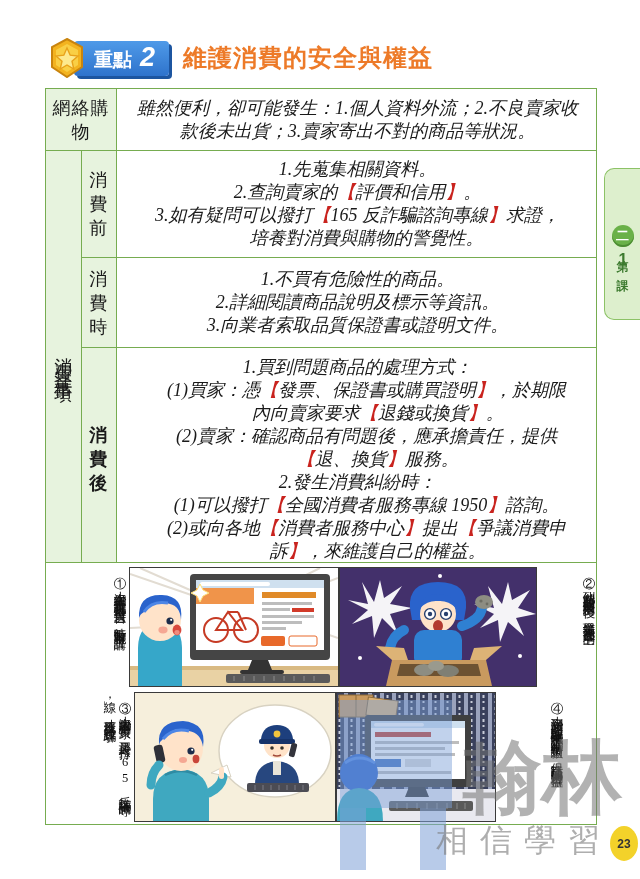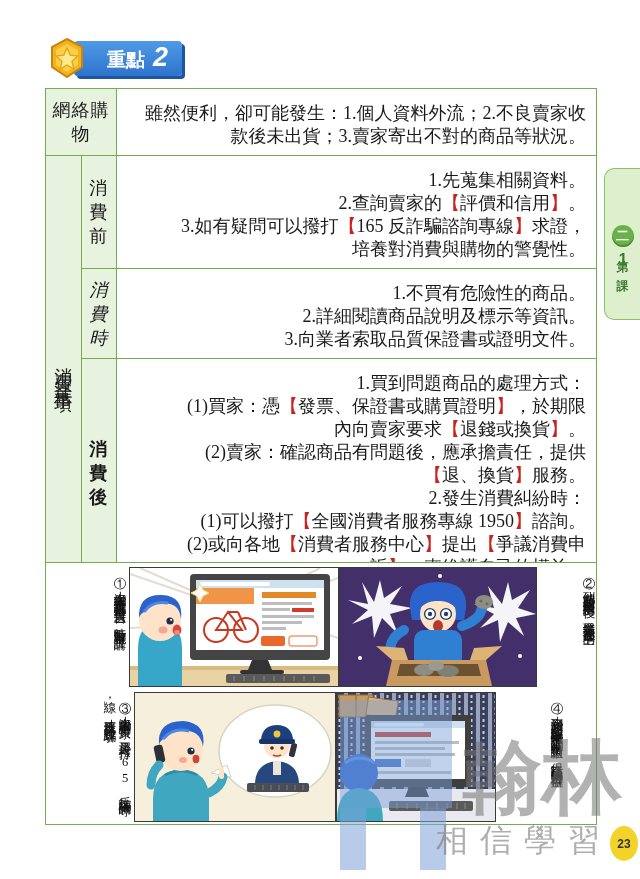--- a/index.html
+++ b/index.html
@@ -10,42 +10,42 @@
   
   .header{position:absolute;left:46px;top:38px;display:flex;align-items:center;gap:14px;}
   .badge-wrap{display:flex;align-items:center;position:relative;}
   .medal{width:42px;height:40px;position:relative;z-index:2;margin-right:-14px;}
   .banner{
     background:linear-gradient(180deg,#4f9ae8 0%,#2e73cc 100%);
     box-shadow:3px 3px 0 #1c55a0;
     border-radius:4px;padding:3px 14px 3px 20px;
     display:flex;align-items:baseline;gap:8px;
   }
-  .banner .b-label{color:#fff;font-family:"Liberation Sans",sans-serif;font-weight:bold;font-size:19px;margin-left:13px;}
+  .banner .b-label{color:#fff;font-family:"Liberation Sans",sans-serif;font-weight:bold;font-size:19px;}
   .banner .b-num{color:#fff;font-family:"Liberation Sans",sans-serif;font-weight:bold;font-size:27px;font-style:italic;line-height:1;}
   .page-title{color:#ed7a28;font-family:"Liberation Sans",sans-serif;font-weight:bold;font-size:24px;letter-spacing:1px;}
   
   .side-tab{
     position:absolute;right:0;top:168px;width:36px;height:152px;
     background:#ddefcd;border:1.5px solid #8cc266;border-right:none;
     border-radius:10px 0 0 10px;box-sizing:border-box;
     display:flex;flex-direction:column;align-items:center;justify-content:center;gap:3px;
     font-family:"Liberation Sans",sans-serif;
   }
   .side-tab .t-unit{writing-mode:vertical-rl;text-orientation:upright;font-size:12px;font-weight:bold;color:#3c7a2e;letter-spacing:2px;}
   .side-tab .t-circle{width:22px;height:22px;border-radius:50%;background:#6ab148;color:#fff;font-weight:bold;font-size:13px;display:flex;align-items:center;justify-content:center;box-shadow:inset 0 -2px 0 #4d8c33;}
   .side-tab .t-lesson{writing-mode:vertical-rl;text-orientation:upright;font-size:12px;font-weight:bold;color:#3c7a2e;letter-spacing:1px;}
   .side-tab .t-lesson .big{font-size:16px;}
   
   table.main{position:absolute;left:45px;top:88px;width:552px;border-collapse:collapse;table-layout:fixed;}
   table.main td{border:1.6px solid #76ac50;vertical-align:middle;box-sizing:border-box;}
   td.hd{background:#e7f3de;text-align:center;font-size:18px;letter-spacing:1px;padding:4px 2px;}
   td.hd-vert{background:#e7f3de;text-align:center;}
   td.hd-vert .vtxt{writing-mode:vertical-rl;text-orientation:upright;font-size:18px;letter-spacing:6px;margin:0 auto;}
-  td.ct{background:#fff;font-size:18px;line-height:23px;padding:13px 10px 7px 12px;white-space:pre-line;text-align:right;vertical-align:middle;}
+  td.ct{background:#fff;font-size:18px;line-height:23px;padding:7px 10px 7px 12px;white-space:pre-line;text-align:center;vertical-align:middle;font-style:italic;}
   .rb{color:#c9231e;}
   
   .comic-box{
     position:absolute;left:45px;top:562px;width:552px;height:263px;
     border:1.6px solid #76ac50;box-sizing:border-box;background:#fff;
     display:flex;flex-direction:column;
   }
   .comic-row{display:flex;align-items:flex-start;}
   .comic-row.r1{height:125px;padding:4px 0 0 26px;}
   .comic-row.r2{height:134px;padding:2px 0 0 26px;}
@@ -81,20 +81,21 @@
     <svg class="medal" viewBox="0 0 42 40">
       <polygon points="21,1 36,9 36,29 21,39 6,29 6,9" fill="#f3b31f" stroke="#c9840e" stroke-width="2"></polygon>
       <polygon points="21,6 32,12 32,27 21,34 10,27 10,12" fill="#f9cf45"></polygon>
       <path d="M21 10 L24.2 17.2 L32 18 L26 23.2 L27.8 31 L21 27 L14.2 31 L16 23.2 L10 18 L17.8 17.2 Z" fill="#fde98e" stroke="#e8a21a" stroke-width="1.4"></path>
     </svg>
     <div class="banner">
       <span class="b-label">重點</span>
       <span class="b-num">2</span>
     </div>
   </div>
+  <div class="page-title">維護消費的安全與權益</div>
 </div>
 
 <div class="side-tab">
   <span class="t-unit">單元</span>
   <span class="t-circle">二</span>
   <span class="t-lesson"><span>第</span><span class="big">1</span><span>課</span></span>
 </div>
 
 <table class="main">
   <tbody>
@@ -106,21 +107,21 @@
     <td class="hd-vert" rowspan="3" style="width:40px;">
       <div class="vtxt">消費注意事項</div>
     </td>
     <td class="hd" style="width:46px;height:94px;margin-top:20px;">消費前</td>
     <td class="ct">1.先蒐集相關資料。
 2.查詢賣家的<span class="rb">【</span>評價和信用<span class="rb">】</span>。
 3.如有疑問可以撥打<span class="rb">【</span>165 反詐騙諮詢專線<span class="rb">】</span>求證，
 　培養對消費與購物的警覺性。</td>
   </tr>
   <tr>
-    <td class="hd" style="height:90px;font-style:italic;">消費時</td>
+    <td class="hd" style="height:90px;">消費時</td>
     <td class="ct">1.不買有危險性的商品。
 2.詳細閱讀商品說明及標示等資訊。
 3.向業者索取品質保證書或證明文件。</td>
   </tr>
   <tr>
     <td class="hd" style="height:223px;font-weight:bold;">消費後</td>
     <td class="ct">1.買到問題商品的處理方式：
 　(1)買家：憑<span class="rb">【</span>發票、保證書或購買證明<span class="rb">】</span>，於期限
 　　 內向賣家要求<span class="rb">【</span>退錢或換貨<span class="rb">】</span>。
 　(2)賣家：確認商品有問題後，應承擔責任，提供

